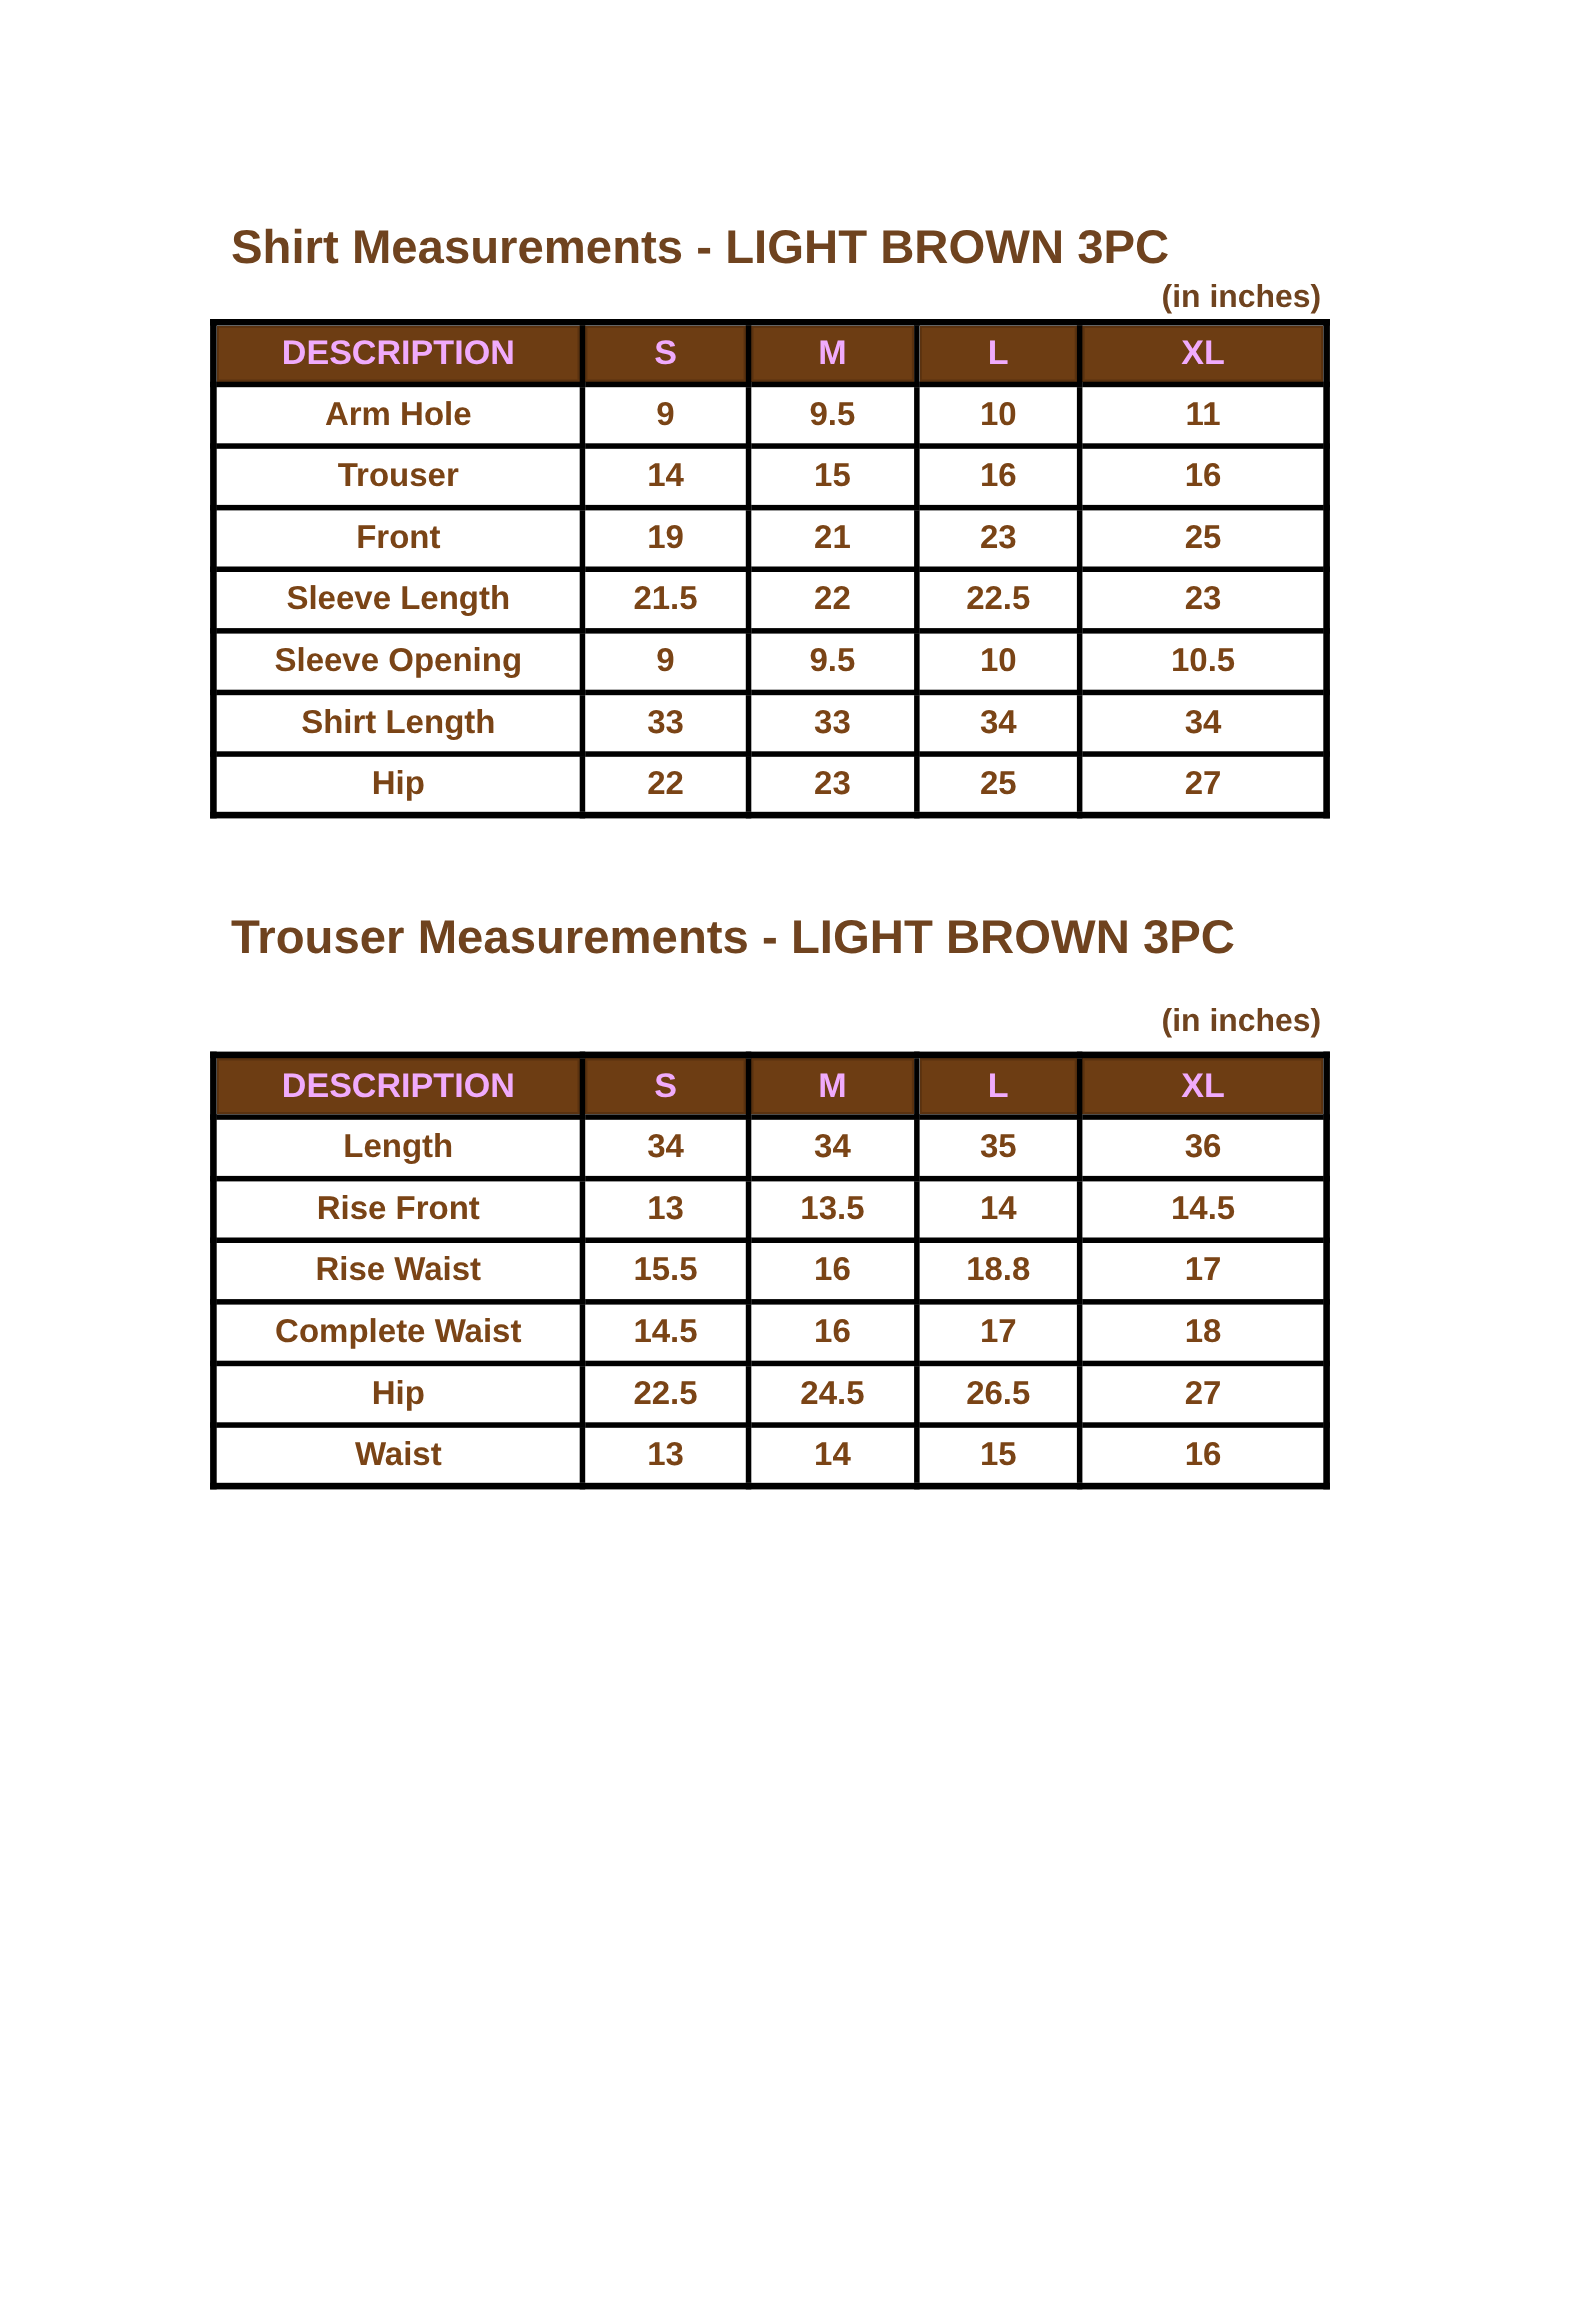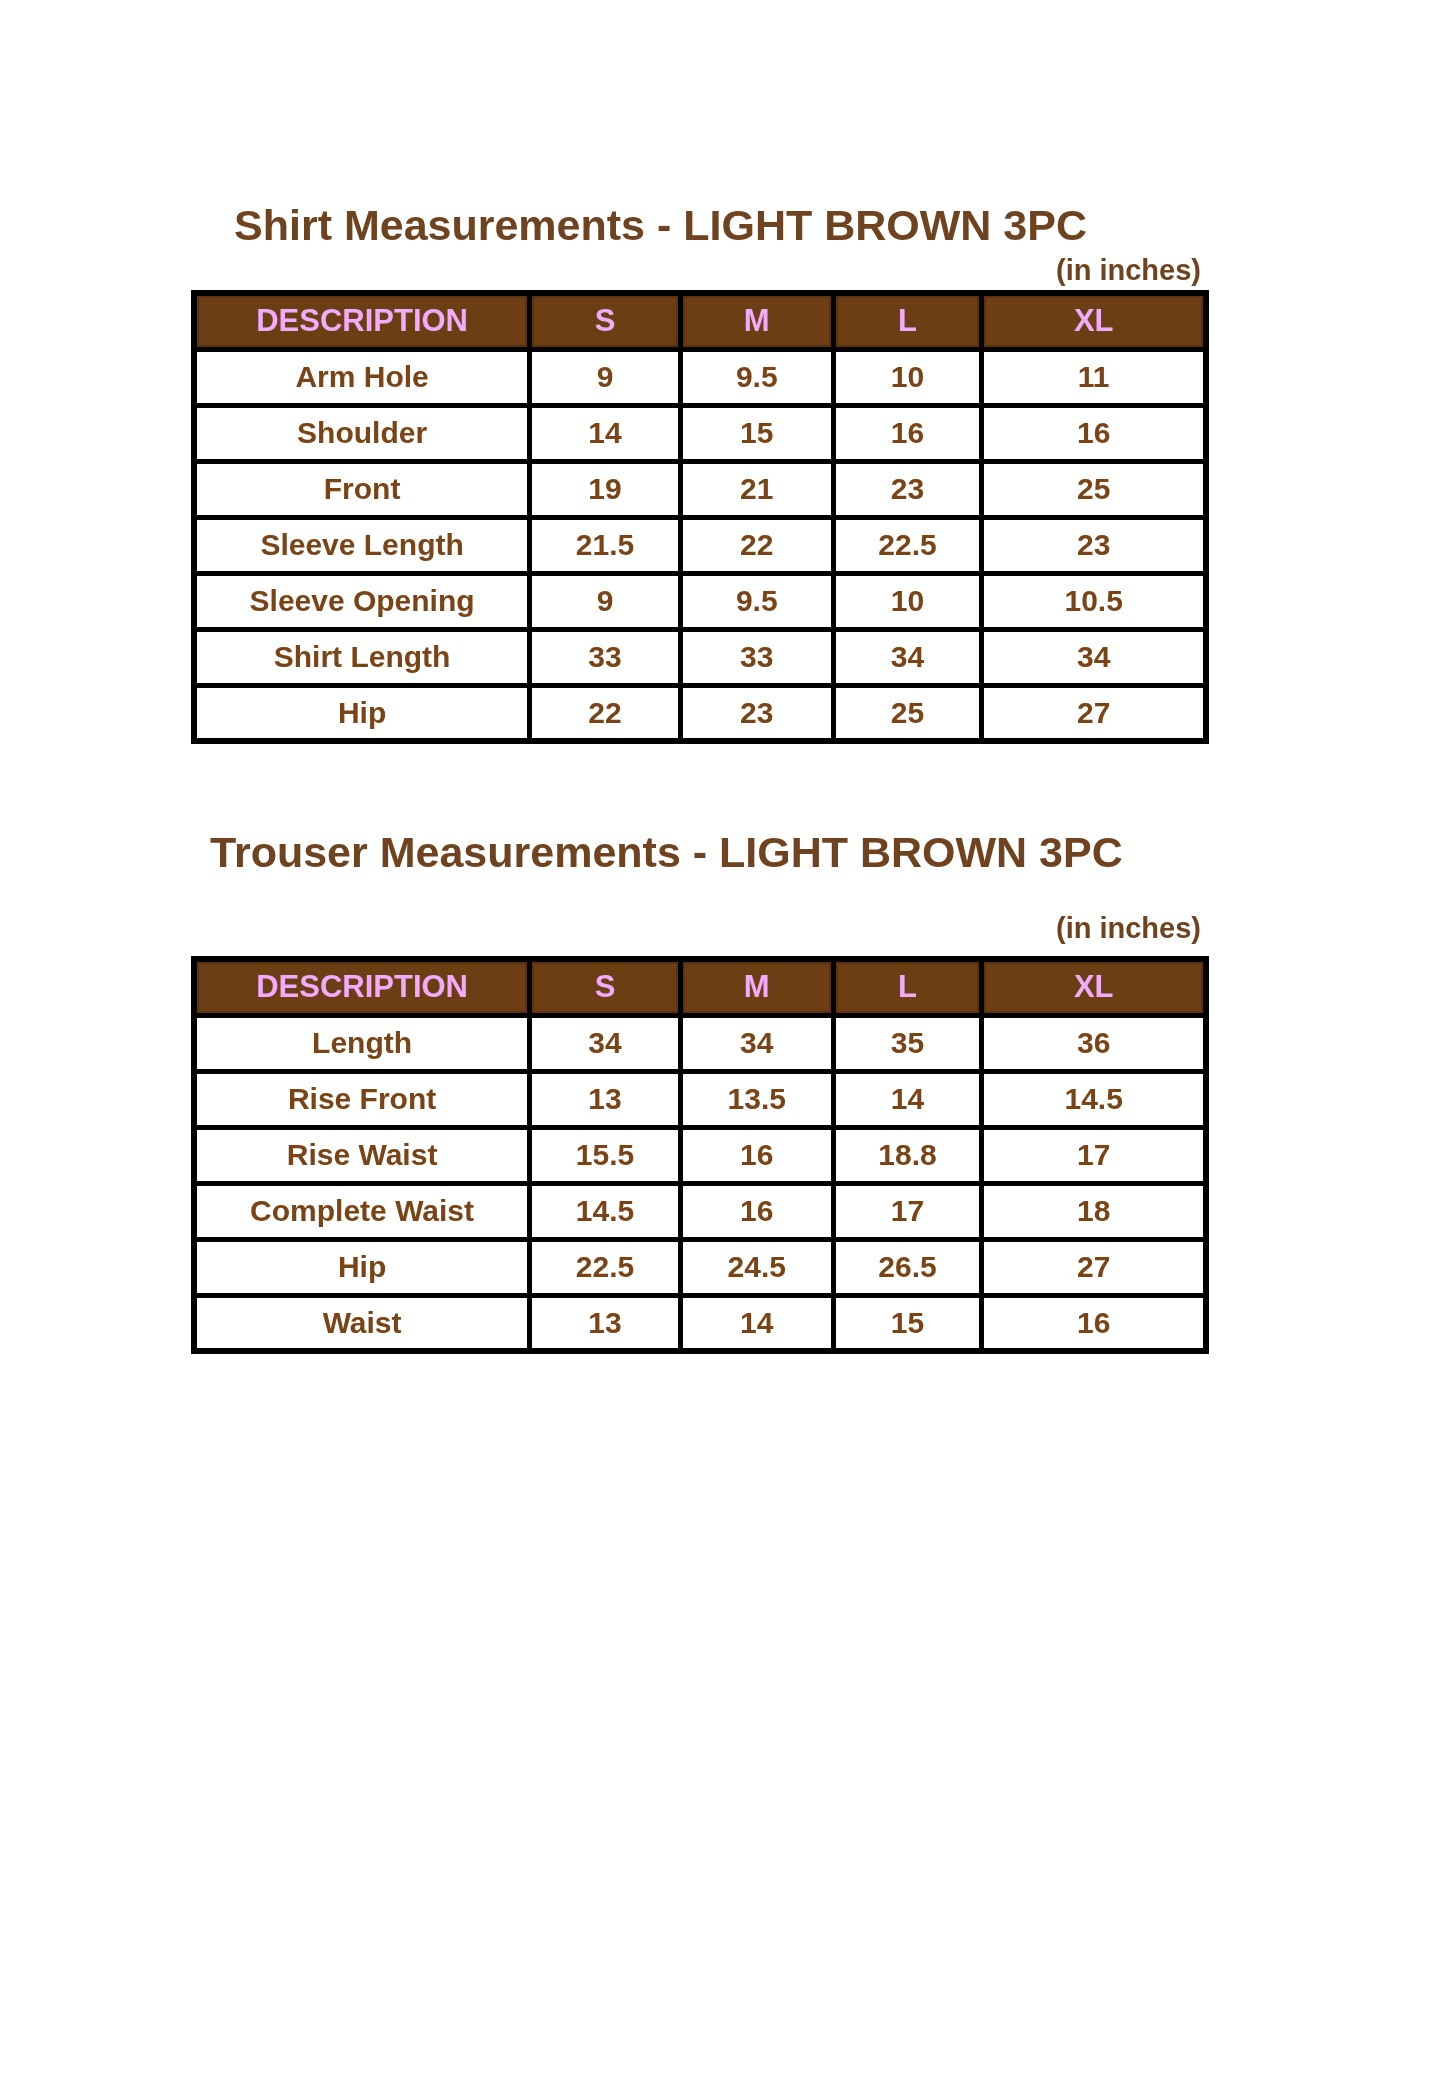--- a/index.html
+++ b/index.html
@@ -36,21 +36,21 @@
     background: #6d3d13;
     color: #f0abfc;
     font-size: 31px; height: 56px;
     box-shadow: inset 0 0 0 2px #5a3210;
   }
   .measure-table td {
     background: #ffffff;
     color: #7a4416;
     font-size: 30px; height: 56px;
   }
-  #shirt-title   { top: 203px; margin-left: 24px; }
+  #shirt-title   { top: 203px; }
   #shirt-units   { top: 254px; }
   #shirt-table   { top: 290px; }
   #trouser-title { top: 830px; }
   #trouser-units { top: 912px; }
   #trouser-table { top: 956px; }
   col.c-desc { width: 334px; }
   col.c-s    { width: 150px; }
   col.c-m    { width: 152px; }
   col.c-l    { width: 148px; }
   col.c-xl   { width: 223px; }
@@ -82,21 +82,21 @@
     </thead>
     <tbody>
       <tr>
         <td>Arm Hole</td>
         <td>9</td>
         <td>9.5</td>
         <td>10</td>
         <td>11</td>
       </tr>
       <tr>
-        <td>Shoulder</td>
+        <td>Trouser</td>
         <td>14</td>
         <td>15</td>
         <td>16</td>
         <td>16</td>
       </tr>
       <tr>
         <td>Front</td>
         <td>19</td>
         <td>21</td>
         <td>23</td>

